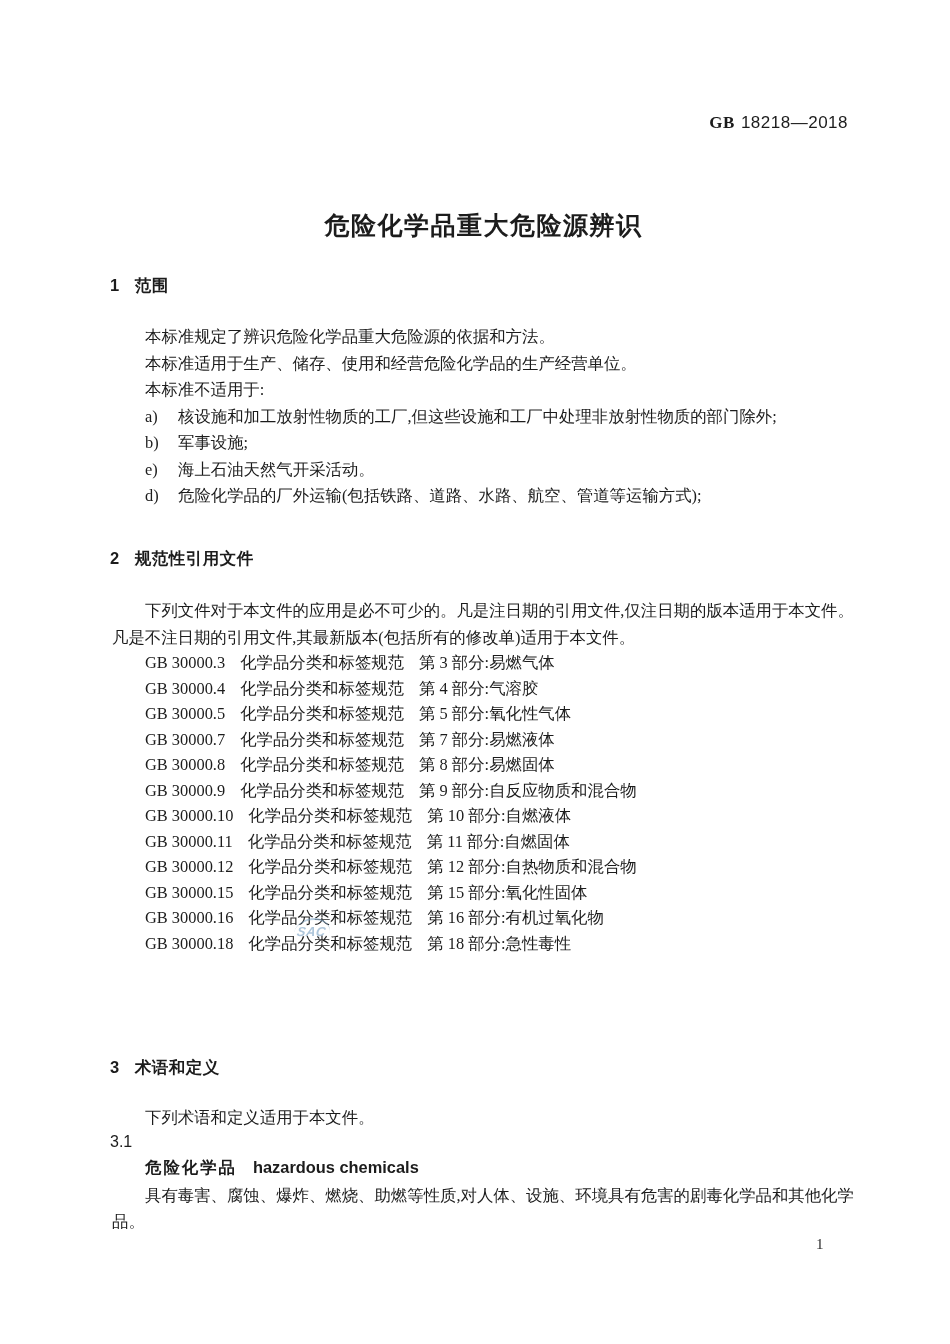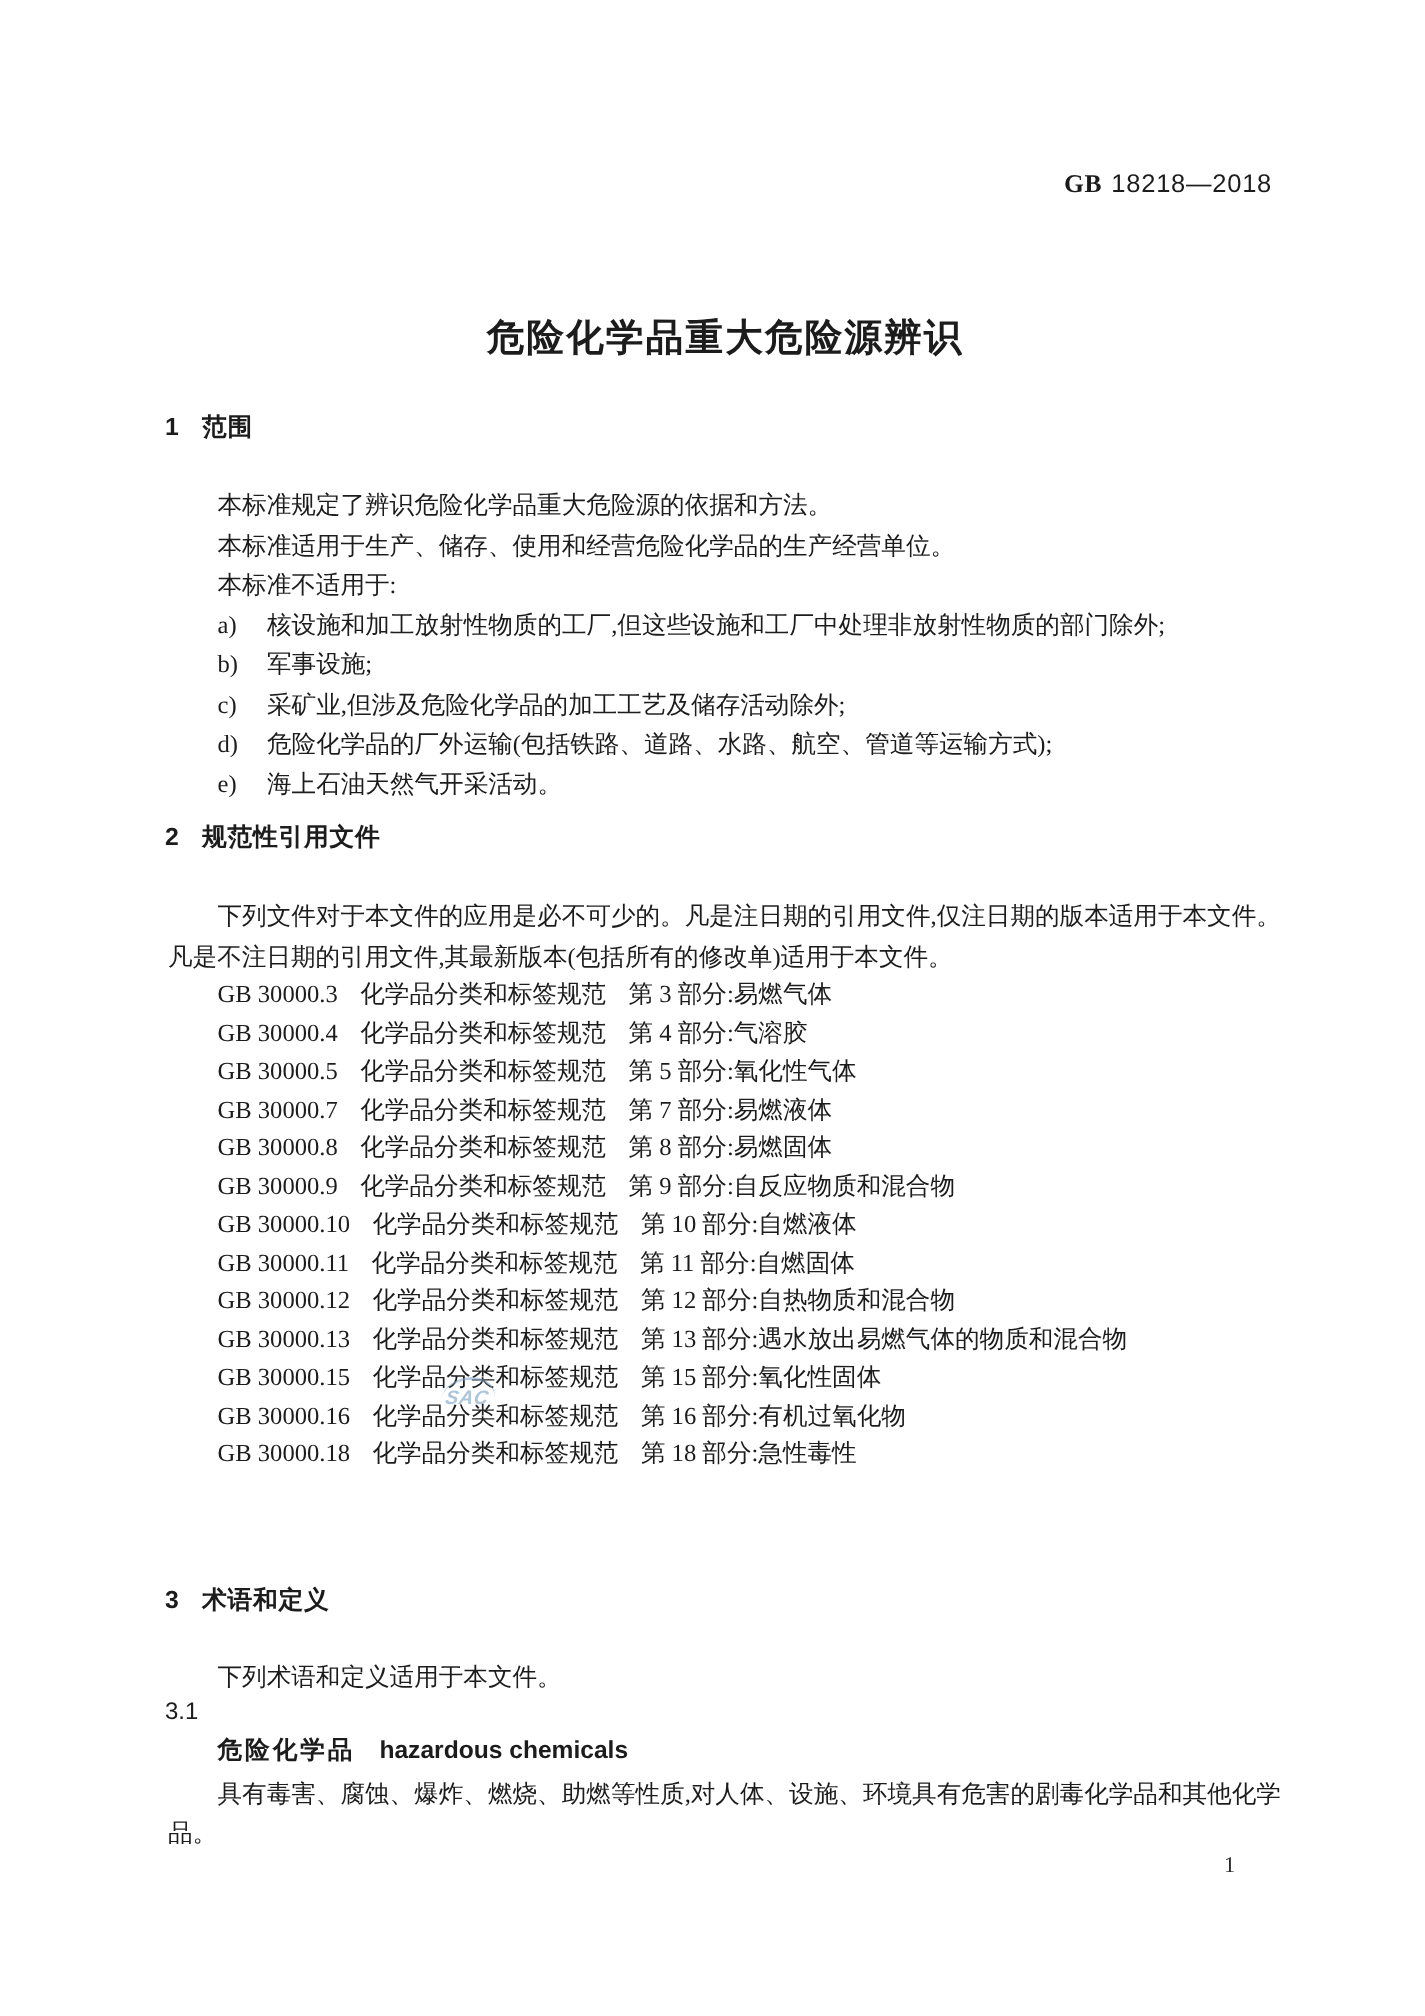--- a/index.html
+++ b/index.html
@@ -81,42 +81,40 @@
 <div id="sec1-heading" class="abs sec-heading">
   <span class="sec-num">1</span><span>范围</span>
 </div>
 
 <div id="sec1-body" class="abs body-text">
   <p class="indented">本标准规定了辨识危险化学品重大危险源的依据和方法。</p>
   <p class="indented">本标准适用于生产、储存、使用和经营危险化学品的生产经营单位。</p>
   <p class="indented">本标准不适用于:</p>
   <p class="list-item"><span class="list-label">a)</span><span>核设施和加工放射性物质的工厂,但这些设施和工厂中处理非放射性物质的部门除外;</span></p>
   <p class="list-item"><span class="list-label">b)</span><span>军事设施;</span></p>
-  <p class="list-item"><span class="list-label">c)</span><span>采矿业,但涉及危险化学品的加工工艺及储存活动除外;</span></p>
+  <p class="list-item"><span class="list-label">e)</span><span>海上石油天然气开采活动。</span></p>
   <p class="list-item"><span class="list-label">d)</span><span>危险化学品的厂外运输(包括铁路、道路、水路、航空、管道等运输方式);</span></p>
-  <p class="list-item"><span class="list-label">e)</span><span>海上石油天然气开采活动。</span></p>
 </div>
 
 <div id="sec2-heading" class="abs sec-heading">
   <span class="sec-num">2</span><span>规范性引用文件</span>
 </div>
 
 <p id="sec2-intro" class="abs body-text">下列文件对于本文件的应用是必不可少的。凡是注日期的引用文件,仅注日期的版本适用于本文件。凡是不注日期的引用文件,其最新版本(包括所有的修改单)适用于本文件。</p>
 
 <div id="ref-list" class="abs body-text">
   <div class="ref-row"><span class="ref-code">GB 30000.3</span><span class="ref-title">化学品分类和标签规范</span><span class="ref-part">第 3 部分:易燃气体</span></div>
   <div class="ref-row"><span class="ref-code">GB 30000.4</span><span class="ref-title">化学品分类和标签规范</span><span class="ref-part">第 4 部分:气溶胶</span></div>
   <div class="ref-row"><span class="ref-code">GB 30000.5</span><span class="ref-title">化学品分类和标签规范</span><span class="ref-part">第 5 部分:氧化性气体</span></div>
   <div class="ref-row"><span class="ref-code">GB 30000.7</span><span class="ref-title">化学品分类和标签规范</span><span class="ref-part">第 7 部分:易燃液体</span></div>
   <div class="ref-row"><span class="ref-code">GB 30000.8</span><span class="ref-title">化学品分类和标签规范</span><span class="ref-part">第 8 部分:易燃固体</span></div>
   <div class="ref-row"><span class="ref-code">GB 30000.9</span><span class="ref-title">化学品分类和标签规范</span><span class="ref-part">第 9 部分:自反应物质和混合物</span></div>
   <div class="ref-row"><span class="ref-code">GB 30000.10</span><span class="ref-title">化学品分类和标签规范</span><span class="ref-part">第 10 部分:自燃液体</span></div>
   <div class="ref-row"><span class="ref-code">GB 30000.11</span><span class="ref-title">化学品分类和标签规范</span><span class="ref-part">第 11 部分:自燃固体</span></div>
   <div class="ref-row"><span class="ref-code">GB 30000.12</span><span class="ref-title">化学品分类和标签规范</span><span class="ref-part">第 12 部分:自热物质和混合物</span></div>
-  <div class="ref-row"><span class="ref-code">GB 30000.13</span><span class="ref-title">化学品分类和标签规范</span><span class="ref-part">第 13 部分:遇水放出易燃气体的物质和混合物</span></div>
   <div class="ref-row"><span class="ref-code">GB 30000.15</span><span class="ref-title">化学品分类和标签规范</span><span class="ref-part">第 15 部分:氧化性固体</span></div>
   <div class="ref-row"><span class="ref-code">GB 30000.16</span><span class="ref-title">化学品分类和标签规范</span><span class="ref-part">第 16 部分:有机过氧化物</span></div>
   <div class="ref-row"><span class="ref-code">GB 30000.18</span><span class="ref-title">化学品分类和标签规范</span><span class="ref-part">第 18 部分:急性毒性</span></div>
 </div>
 
 <div id="watermark" class="abs">SAC</div>
 
 <div id="sec3-heading" class="abs sec-heading">
   <span class="sec-num">3</span><span>术语和定义</span>
 </div>

